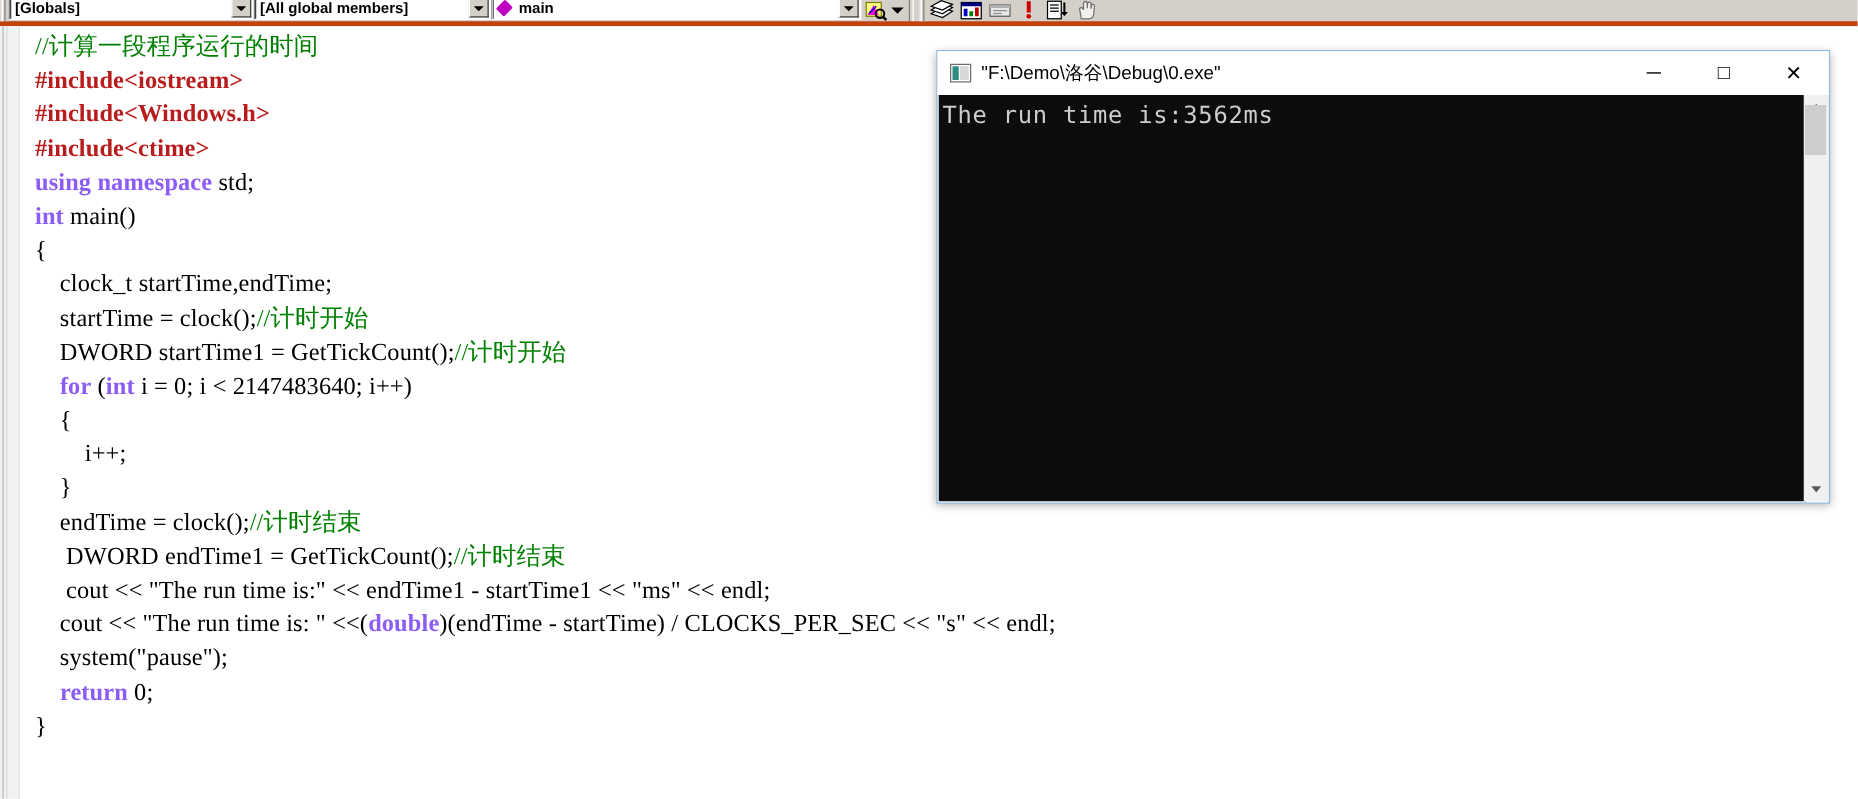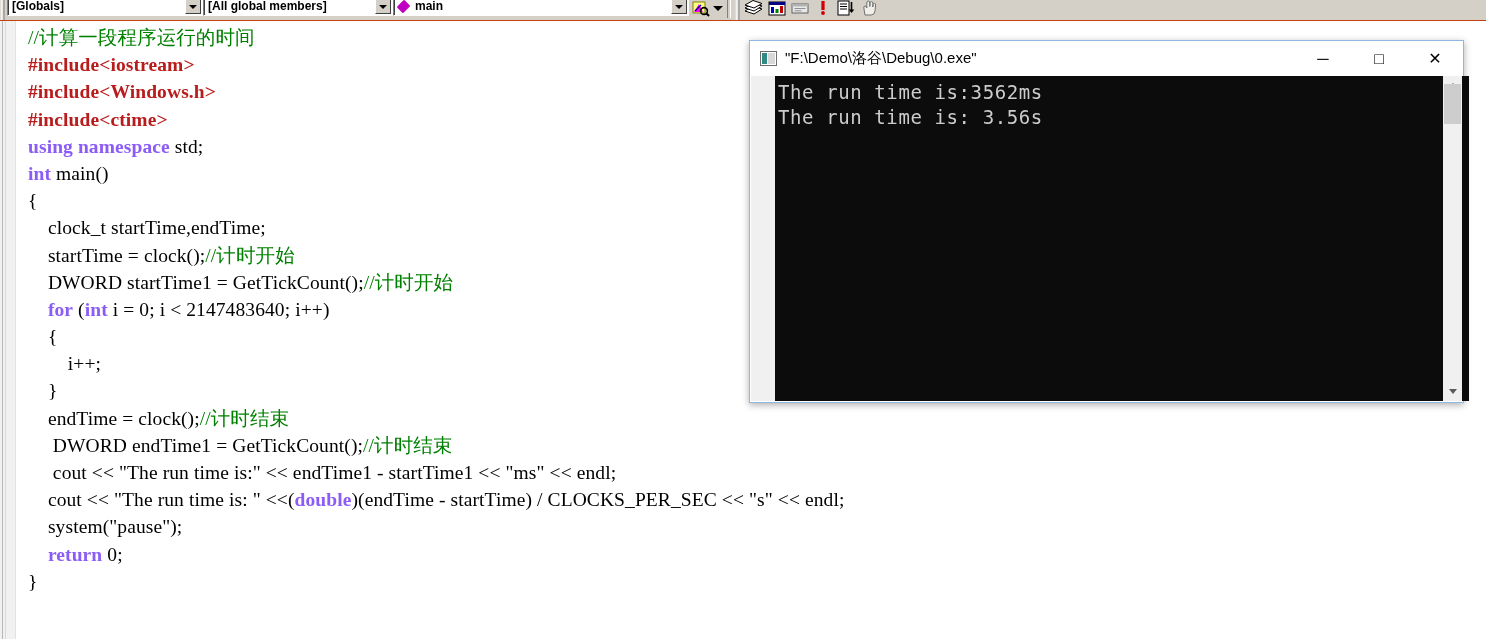--- a/index.html
+++ b/index.html
@@ -16,21 +16,21 @@
     font-family: "Liberation Sans", sans-serif;
   }
 
   
   #toolbar {
     position: absolute;
     left: 0; top: 0;
     width: 1486px;
     height: 21px;
     background: #d4d0c8;
-    border-bottom: 1px solid #c2410c;
+    border-bottom: 4px solid #c2410c;
     box-sizing: border-box;
     display: flex;
     align-items: flex-start;
     overflow: hidden;
   }
   .tb-grip {
     width: 6px;
     height: 20px;
     margin-right: 1px;
     background: linear-gradient(to right, #d4d0c8 0, #ffffff 2px, #d4d0c8 3px, #808080 4px, #d4d0c8 5px);
@@ -244,21 +244,20 @@
   }
   #console-body {
     position: absolute;
     left: 1px; top: 35px;
     width: 694px;
     height: 325px;
     background: #0c0c0c;
     box-sizing: border-box;
     padding: 4px 0 0 3px;
     overflow: hidden;
-    margin-left: 24px;
   }
   .console-line {
     font-family: "DejaVu Sans Mono", "Liberation Mono", monospace;
     font-size: 19px;
     line-height: 25px;
     color: #cccccc;
     white-space: pre;
     letter-spacing: 0.6px;
   }
   #console-scrollbar {
@@ -396,21 +395,20 @@
   <div id="console-titlebar">
     <span id="console-icon"></span>
     <span id="console-title-text">"F:\Demo\洛谷\Debug\0.exe"</span>
     <span class="win-btn">─</span>
     <span class="win-btn">□</span>
     <span class="win-btn">✕</span>
   </div>
 
   <div id="console-body">
       <div class="console-line">The run time is:3562ms</div>
-      <div class="console-line">The run time is: 3.56s</div>
     </div>
 
   <div id="console-scrollbar">
     <span class="sb-arrow" id="sb-up">
         <span class="tri-up"></span>
       </span>
     <span id="sb-thumb"></span>
     <span class="sb-arrow" id="sb-down">
         <span class="tri-down"></span>
       </span>

